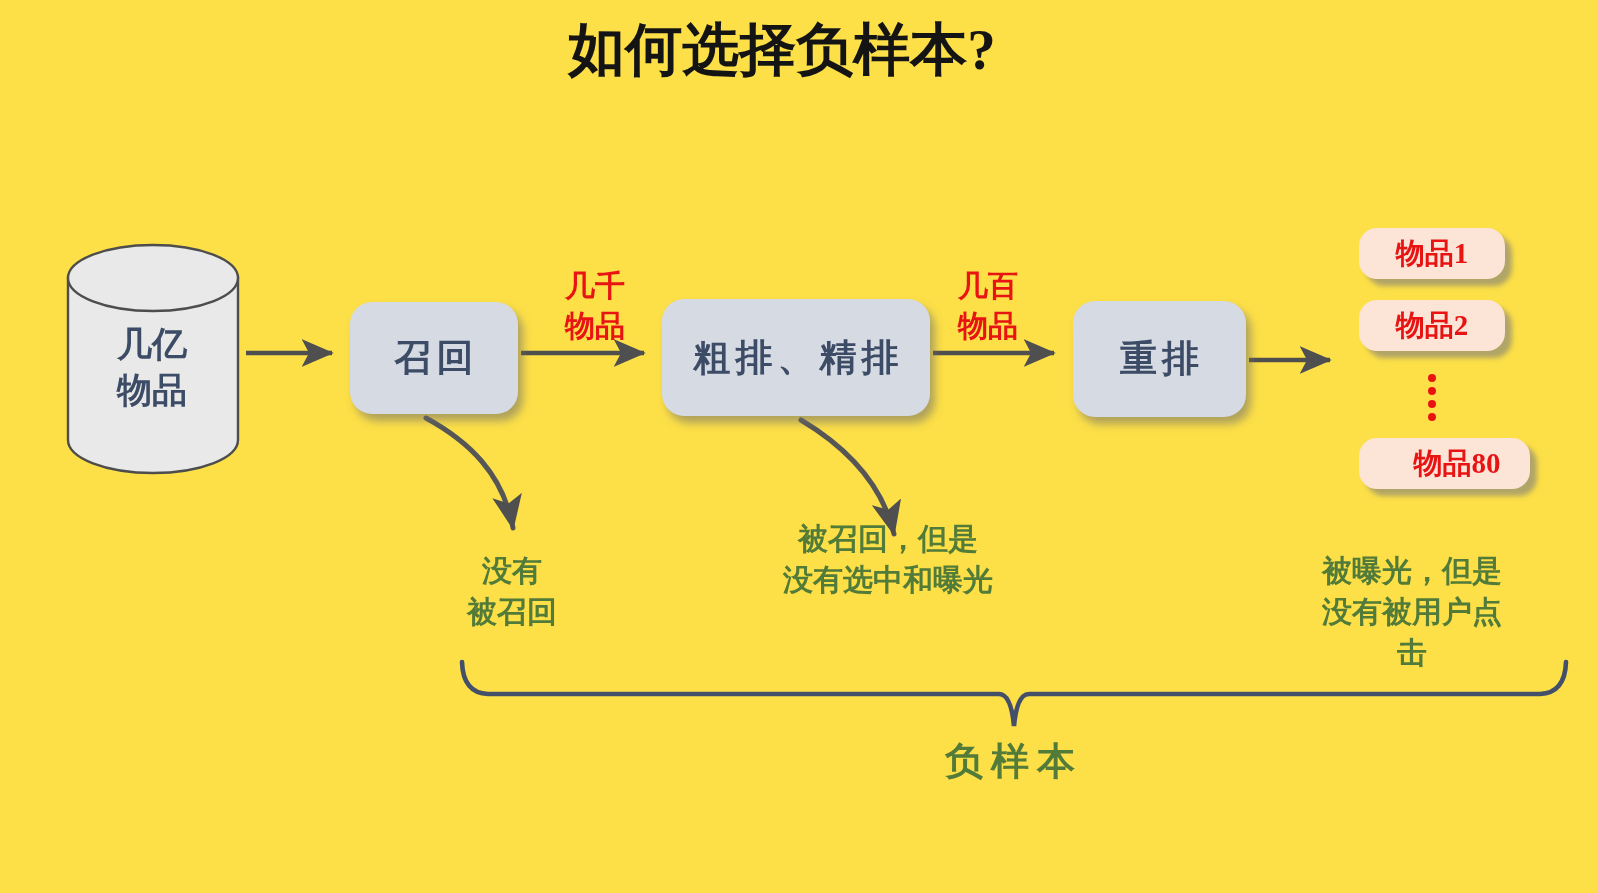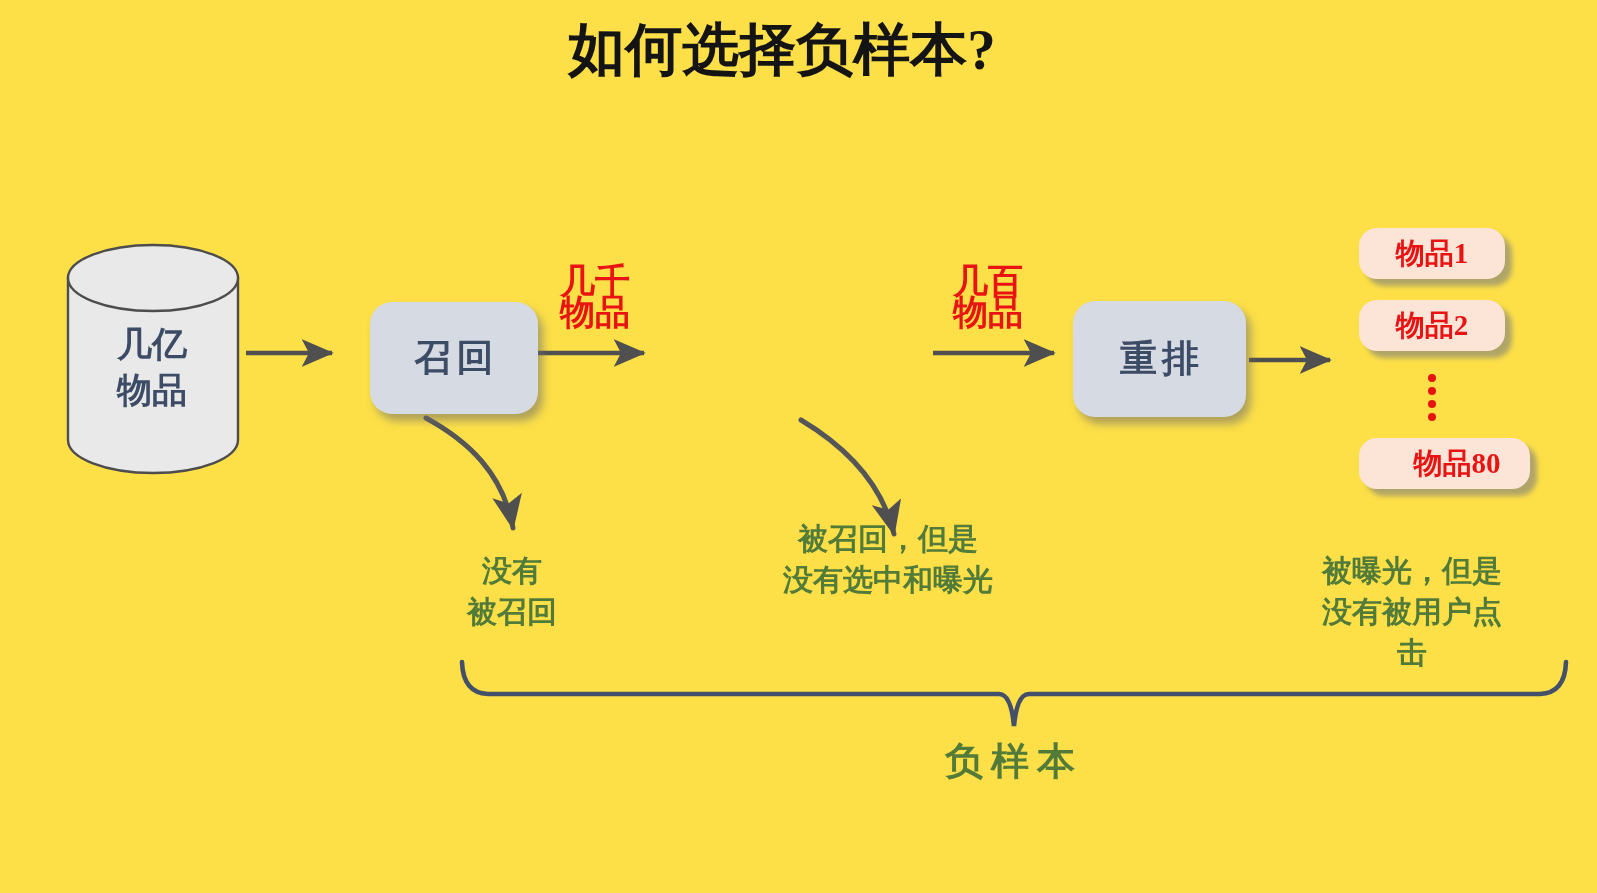--- a/index.html
+++ b/index.html
@@ -19,21 +19,21 @@
   }
   .stage-box{
     position:absolute;background:#d6dae2;border-radius:22px;
     display:flex;align-items:center;justify-content:center;
     color:#3d4c66;font-weight:bold;font-size:37px;letter-spacing:5px;
     box-shadow:5px 7px 9px rgba(110,110,110,.55);
     text-indent:5px;
   }
   .edge-label{
     position:absolute;transform:translateX(-50%);
-    color:#e81414;font-weight:bold;font-size:35px;line-height:31px;
+    color:#e81414;font-weight:bold;font-size:30px;line-height:40px;
     text-align:center;white-space:pre-line;
   }
   .item-box{
     position:absolute;left:1359px;width:146px;height:51px;
     background:#fce4d7;border-radius:18px;
     display:flex;align-items:center;justify-content:center;
     color:#e81414;font-weight:bold;font-size:29px;
     box-shadow:7px 7px 5px rgba(125,125,125,.6);
   }
   .dots{
@@ -77,21 +77,22 @@
     <path d="M801,420 C846,447 882,483 894,534" stroke="#565656" stroke-width="5" fill="none" stroke-linecap="round" marker-end="url(#ah)"></path>
 
     <path d="M462,662 Q463,693 488,694 L999,694 Q1011,694 1014,726 Q1017,694 1029,694 L1540,694 Q1565,693 1566,662" stroke="#44506a" stroke-width="4.6" fill="none" stroke-linecap="round"></path>
   </svg>
 
   <div class="title">如何选择负样本?</div>
 
   <div class="cyl-label">几亿
 物品</div>
 
-  <div class="stage-box" style="left:350px;top:302px;width:168px;height:112px;margin-left:20px;">召回</div>
+  <div class="stage-box" style="left:350px;top:302px;width:168px;height:112px;">召回</div>
+  <div class="stage-box" style="left:662px;top:299px;width:268px;height:117px;">粗排、精排</div>
   <div class="stage-box" style="left:1073px;top:301px;width:173px;height:116px;">重排</div>
 
   <div class="edge-label" style="left:595px;top:266px;">几千
 物品</div>
   <div class="edge-label" style="left:988px;top:266px;">几百
 物品</div>
 
   <div class="item-box" style="top:228px;">物品1</div>
   <div class="item-box" style="top:300px;">物品2</div>
   <div class="dots">

